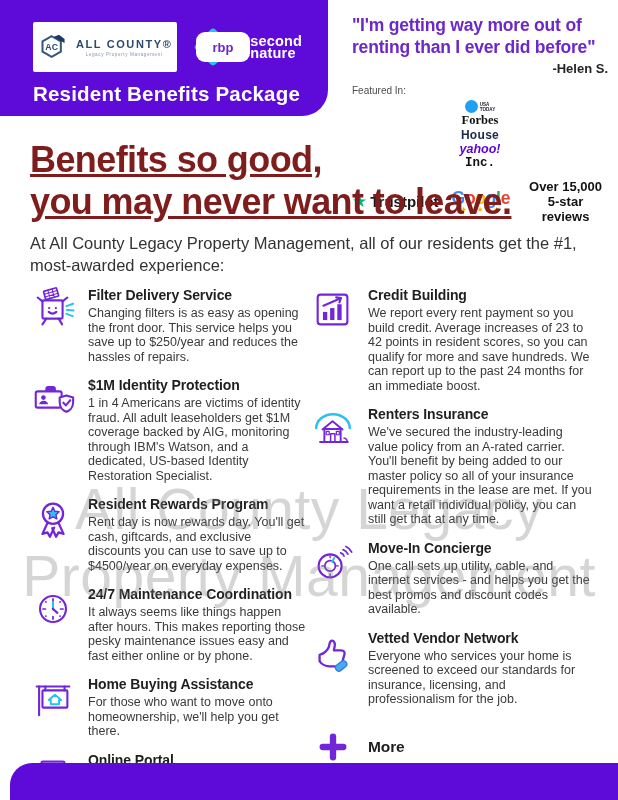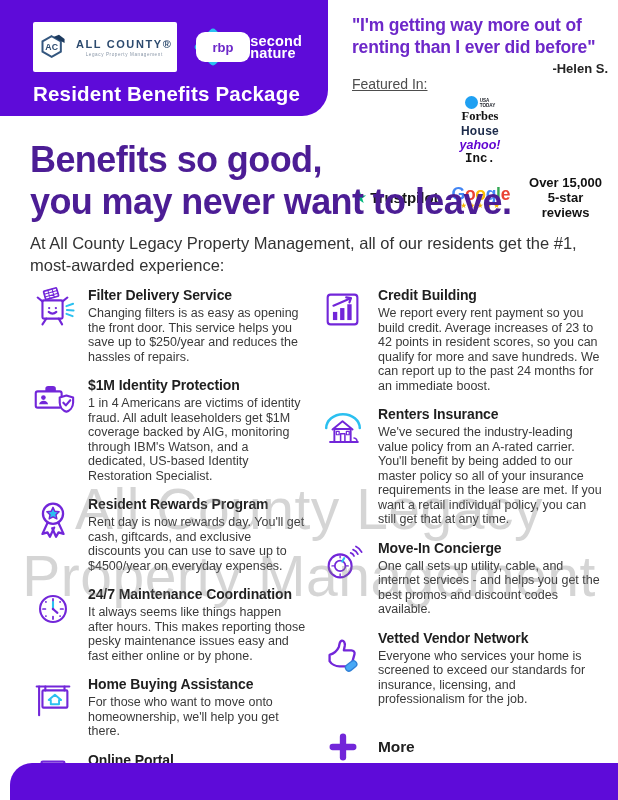--- a/index.html
+++ b/index.html
@@ -26,45 +26,45 @@
   .rbp-card{position:absolute;left:4px;top:6px;width:54px;height:30px;background:#fff;border-radius:9px;display:flex;align-items:center;justify-content:center;font-size:13px;font-weight:700;color:#6D28C9;}
   .sn{display:flex;align-items:flex-start;color:#fff;}
   .sn-by{font-size:7px;font-weight:700;margin-top:1px;margin-right:1px;opacity:.95;}
   .sn-word{display:block;font-size:14.5px;font-weight:700;line-height:12.5px;letter-spacing:.2px;}
   .hdr-title{position:absolute;left:33px;top:82px;color:#fff;font-size:20.5px;font-weight:700;letter-spacing:.2px;white-space:nowrap;}
 
   
   .quote-wrap{position:absolute;left:352px;top:14px;width:256px;}
   .quote{font-size:17.5px;line-height:22px;font-weight:700;color:var(--quote-purple);letter-spacing:-.2px;}
   .attr{text-align:right;font-size:13px;font-weight:700;color:#242424;margin-top:3px;}
-  .featured-label{font-size:14px;color:#4d4d4d;text-decoration:underline;}
+  .featured-label{margin-top:9px;font-size:10px;color:#4d4d4d;}
   .logo-row{margin-top:4px;display:flex;align-items:center;justify-content:space-between;flex-direction:column;}
   .usatoday{display:flex;align-items:center;gap:2px;}
   .ut-circle{width:13px;height:13px;border-radius:50%;background:#1FA0F2;}
   .ut-text{font-size:4.6px;font-weight:700;color:#20242c;line-height:5px;}
   .forbes{font-family:"Liberation Serif",serif;font-size:12.5px;font-weight:700;color:#111;}
   .house{font-size:12px;font-weight:700;color:#1B2A4A;letter-spacing:.3px;}
   .yahoo{font-size:12.5px;font-weight:700;font-style:italic;color:#5F01D1;}
   .inc{font-family:Liberation Mono, monospace;font-size:12.5px;font-weight:700;color:#111;}
   .reviews-row{margin-top:9px;display:flex;align-items:center;gap:13px;}
   .trustpilot{display:flex;align-items:center;gap:3px;}
   .tp-star{font-size:17px;color:#00B67A;line-height:17px;}
   .tp-name{font-size:15px;font-weight:600;color:#191919;}
   .google{display:flex;flex-direction:column;align-items:center;line-height:16px;}
   .g-letters{font-size:17.5px;font-weight:700;letter-spacing:-.3px;}
   .g-blue{color:#4285F4;} .g-red{color:#EA4335;} .g-yellow{color:#FBBC05;} .g-green{color:#34A853;}
   .g-stars{font-size:7.5px;color:#F5B301;letter-spacing:1.5px;line-height:8px;}
   .over-reviews{font-size:13px;font-weight:700;color:#111;line-height:15px;text-align:center;}
 
   
-  .h1{position:absolute;left:30px;top:139px;font-size:36px;line-height:42px;font-weight:800;color:#4c1d95;letter-spacing:-.6px;}
+  .h1{position:absolute;left:30px;top:139px;font-size:36px;line-height:42px;font-weight:800;color:#7f1d1d;letter-spacing:-.6px;text-decoration:underline;}
   .sub{position:absolute;left:30px;top:232px;width:562px;font-size:16.5px;line-height:22px;color:#333;}
 
   
-  .cols{position:absolute;left:30px;top:287px;display:flex;column-gap:14px;}
+  .cols{position:absolute;left:30px;top:287px;display:flex;column-gap:4px;}
   .col{display:flex;flex-direction:column;row-gap:13px;}
   .col-left{width:276px;}
   .col-right{width:282px;}
   .benefit{display:flex;align-items:flex-start;}
   .b-icon{flex:0 0 46px;width:46px;height:46px;margin-right:12px;}
   .b-icon svg{width:46px;height:46px;display:block;}
   .b-title{font-size:14px;font-weight:700;color:#1f1f1f;margin-bottom:3px;letter-spacing:-.1px;}
   .b-body{font-size:12.5px;line-height:14.5px;color:#3a3a3a;}
   .benefit-more{align-items:center;margin-top:8px;}
   .benefit-more .b-icon{width:38px;height:38px;flex-basis:38px;margin-left:4px;margin-right:16px;}

